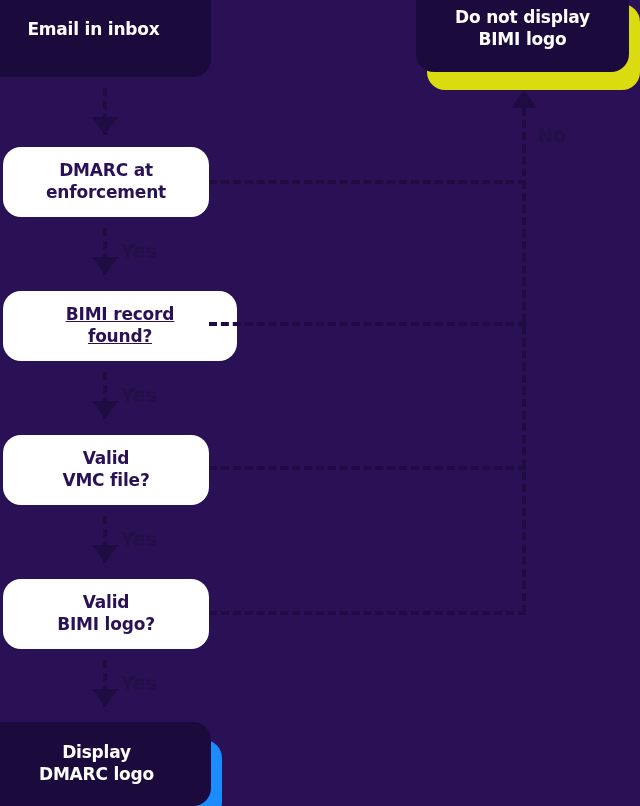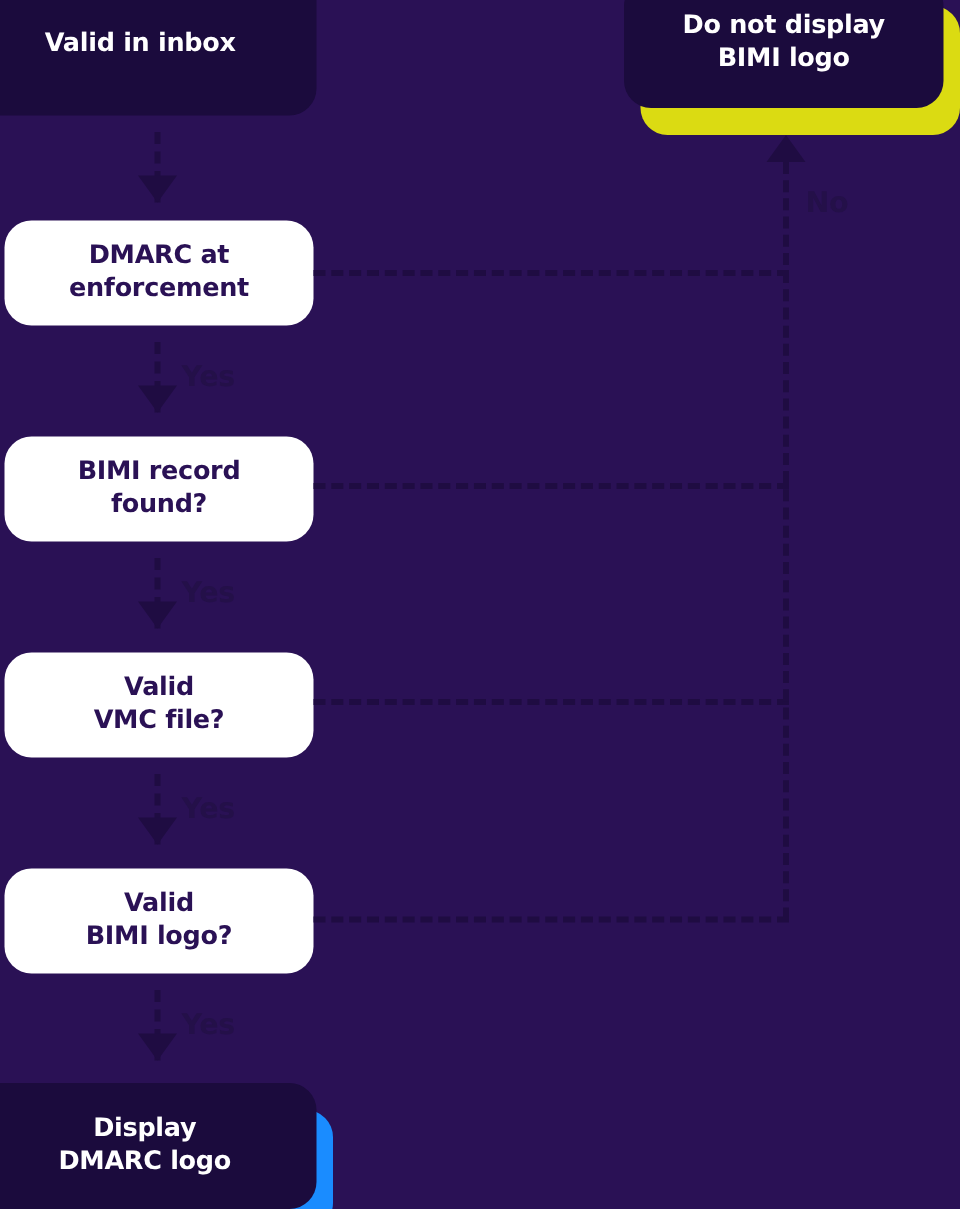--- a/index.html
+++ b/index.html
@@ -85,35 +85,35 @@
     color: #241049;
     letter-spacing: -0.2px;
   }
 </style>
 </head>
 <body>
 
 <div id="flow">
 
   <div class="node terminal" style="left:-24px; top:-18px; width:235px; height:95px;">
-    <span>Valid in inbox</span>
+    <span>Email in inbox</span>
   </div>
 
   <div class="shadow yellow" style="left:427px; top:4px; width:213px; height:86px;"></div>
   <div class="node terminal" style="left:416px; top:-14px; width:213px; height:86px;">
     <span>Do not display
 BIMI logo</span>
   </div>
 
   <div class="node decision" style="left:3px; top:147px; width:206px; height:70px;">
     <span>DMARC at
 enforcement</span>
   </div>
 
-  <div class="node decision" style="left:3px; top:291px; width:206px; height:70px;">
+  <div class="node decision" style="left:3px; top:291px; width:234px; height:70px;text-decoration:underline;">
     <span>BIMI record
 found?</span>
   </div>
 
   <div class="node decision" style="left:3px; top:435px; width:206px; height:70px;">
     <span>Valid
 VMC file?</span>
   </div>
 
   <div class="node decision" style="left:3px; top:579px; width:206px; height:70px;">

